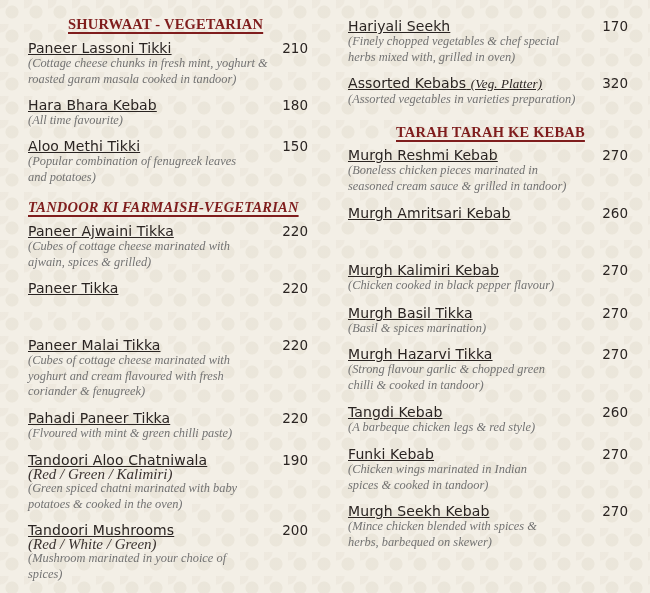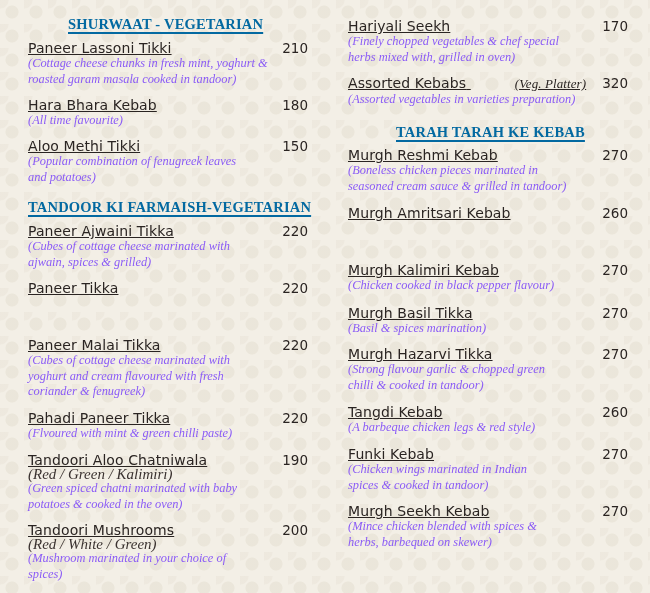--- a/index.html
+++ b/index.html
@@ -11,30 +11,30 @@
       radial-gradient(circle at 0 0, rgba(225,218,204,0.3) 8px, transparent 9px);
     background-size:24px 24px, 24px 24px;
     font-family:"DejaVu Serif", serif;
     color:#2a2422;
     position:relative;
   }
   .col { position:absolute; top:0; }
   .col.left { left:28px; width:280px; }
   .col.right { left:348px; width:280px; }
   .heading {
-    color:#0369a1; font-family:"Liberation Serif", serif; font-weight:bold;
+    color:#7f1d1d; font-family:"Liberation Serif", serif; font-weight:bold;
     font-size:14.5px; text-decoration:underline; text-decoration-thickness:2px;
     text-underline-offset:3px; letter-spacing:0.2px; white-space:nowrap;
   }
   .item { position:absolute; left:0; width:100%; }
   .name-row { display:flex; justify-content:space-between; align-items:baseline; }
   .name { font-family:"DejaVu Sans", sans-serif; font-size:14px; font-weight:normal; letter-spacing:0.1px;text-decoration:underline; }
-  .name .sub { font-family:"Liberation Serif", serif; font-style:italic; font-size:13px;margin-left:44px; }
+  .name .sub { font-family:"Liberation Serif", serif; font-style:italic; font-size:13px; }
   .price { font-family:"DejaVu Sans", sans-serif; font-size:13.5px; }
-  .desc { font-family:"Liberation Serif", serif; font-style:italic; font-size:12.4px; line-height:15.5px; color:#8b5cf6; }
+  .desc { font-family:"Liberation Serif", serif; font-style:italic; font-size:12.4px; line-height:15.5px; color:#737373; }
   .variants { font-family:"Liberation Serif", serif; font-style:italic; font-size:15px; line-height:13px; color:#3a3230; }
 </style>
 </head>
 <body>
 
 <div class="col left">
   <div class="heading" style="position:absolute;top:16px;left:40px;">SHURWAAT - VEGETARIAN</div>
 
   <div class="item" style="top:40px">
     <div class="name-row">
@@ -51,21 +51,21 @@
     <div class="desc">(All time favourite)</div>
   </div>
   <div class="item" style="top:138px">
     <div class="name-row">
         <span class="name">Aloo Methi Tikki</span>
         <span class="price">150</span>
       </div>
     <div class="desc" style="width:225px">(Popular combination of fenugreek leaves and potatoes)</div>
   </div>
 
-  <div class="heading" style="position:absolute;top:199px;left:0;">TANDOOR KI FARMAISH-VEGETARIAN</div>
+  <div class="heading" style="position:absolute;top:199px;left:0;font-style:italic;">TANDOOR KI FARMAISH-VEGETARIAN</div>
 
   <div class="item" style="top:223px">
     <div class="name-row">
         <span class="name">Paneer Ajwaini Tikka</span>
         <span class="price">220</span>
       </div>
     <div class="desc" style="width:215px">(Cubes of cottage cheese marinated with ajwain, spices &amp; grilled)</div>
   </div>
   <div class="item" style="top:280px">
     <div class="name-row">

